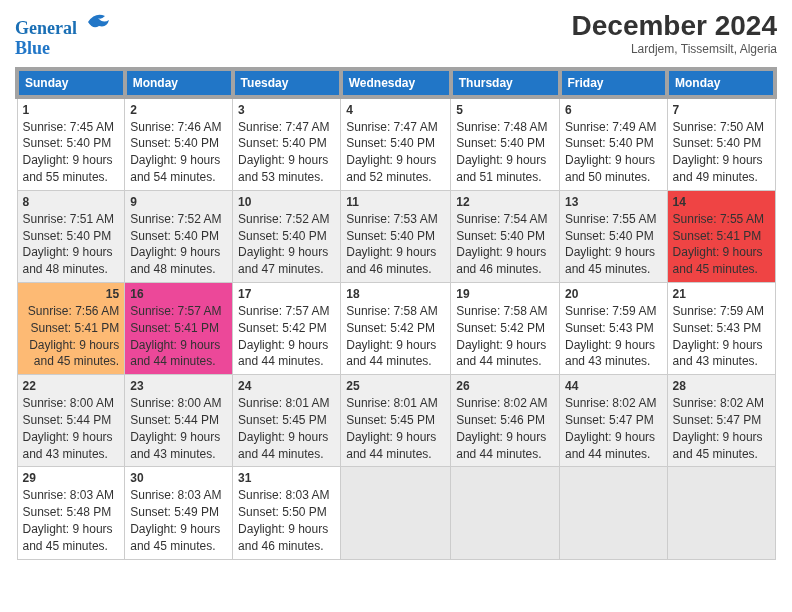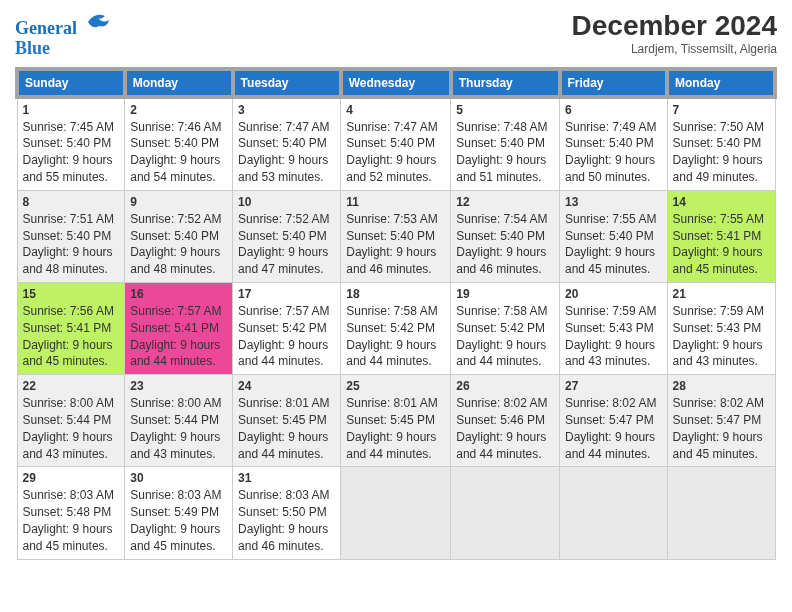--- a/index.html
+++ b/index.html
@@ -177,27 +177,27 @@
         <span class="day-info">Sunrise: 7:53 AM<br>Sunset: 5:40 PM<br>Daylight: 9 hours and 46 minutes.</span>
       </td>
           <td style="background-color: rgb(239, 239, 239);">
         <span class="day-number">12</span>
         <span class="day-info">Sunrise: 7:54 AM<br>Sunset: 5:40 PM<br>Daylight: 9 hours and 46 minutes.</span>
       </td>
           <td style="background-color: rgb(239, 239, 239); margin-left: 12px;">
         <span class="day-number">13</span>
         <span class="day-info">Sunrise: 7:55 AM<br>Sunset: 5:40 PM<br>Daylight: 9 hours and 45 minutes.</span>
       </td>
-          <td style="background-color: #bef264; margin-top: 45px;">
+          <td style="background-color: #ef4444; margin-top: 45px;">
         <span class="day-number">14</span>
         <span class="day-info">Sunrise: 7:55 AM<br>Sunset: 5:41 PM<br>Daylight: 9 hours and 45 minutes.</span>
       </td>
         </tr>
         <tr>
-          <td style="background-color: #bef264;">
+          <td style="background-color: #fdba74; text-align: right;">
         <span class="day-number">15</span>
         <span class="day-info">Sunrise: 7:56 AM<br>Sunset: 5:41 PM<br>Daylight: 9 hours and 45 minutes.</span>
       </td>
           <td style="background-color: #ec4899;">
         <span class="day-number">16</span>
         <span class="day-info">Sunrise: 7:57 AM<br>Sunset: 5:41 PM<br>Daylight: 9 hours and 44 minutes.</span>
       </td>
           <td style="background-color: rgb(255, 255, 255);">
         <span class="day-number">17</span>
         <span class="day-info">Sunrise: 7:57 AM<br>Sunset: 5:42 PM<br>Daylight: 9 hours and 44 minutes.</span>
@@ -234,21 +234,21 @@
       </td>
           <td style="background-color: rgb(239, 239, 239);">
         <span class="day-number">25</span>
         <span class="day-info">Sunrise: 8:01 AM<br>Sunset: 5:45 PM<br>Daylight: 9 hours and 44 minutes.</span>
       </td>
           <td style="background-color: rgb(239, 239, 239);">
         <span class="day-number">26</span>
         <span class="day-info">Sunrise: 8:02 AM<br>Sunset: 5:46 PM<br>Daylight: 9 hours and 44 minutes.</span>
       </td>
           <td style="background-color: rgb(239, 239, 239);">
-        <span class="day-number">27</span>
+        <span class="day-number">44</span>
         <span class="day-info">Sunrise: 8:02 AM<br>Sunset: 5:47 PM<br>Daylight: 9 hours and 44 minutes.</span>
       </td>
           <td style="background-color: rgb(239, 239, 239);">
         <span class="day-number">28</span>
         <span class="day-info">Sunrise: 8:02 AM<br>Sunset: 5:47 PM<br>Daylight: 9 hours and 45 minutes.</span>
       </td>
         </tr>
         <tr>
           <td style="background-color: rgb(255, 255, 255);">
         <span class="day-number">29</span>

